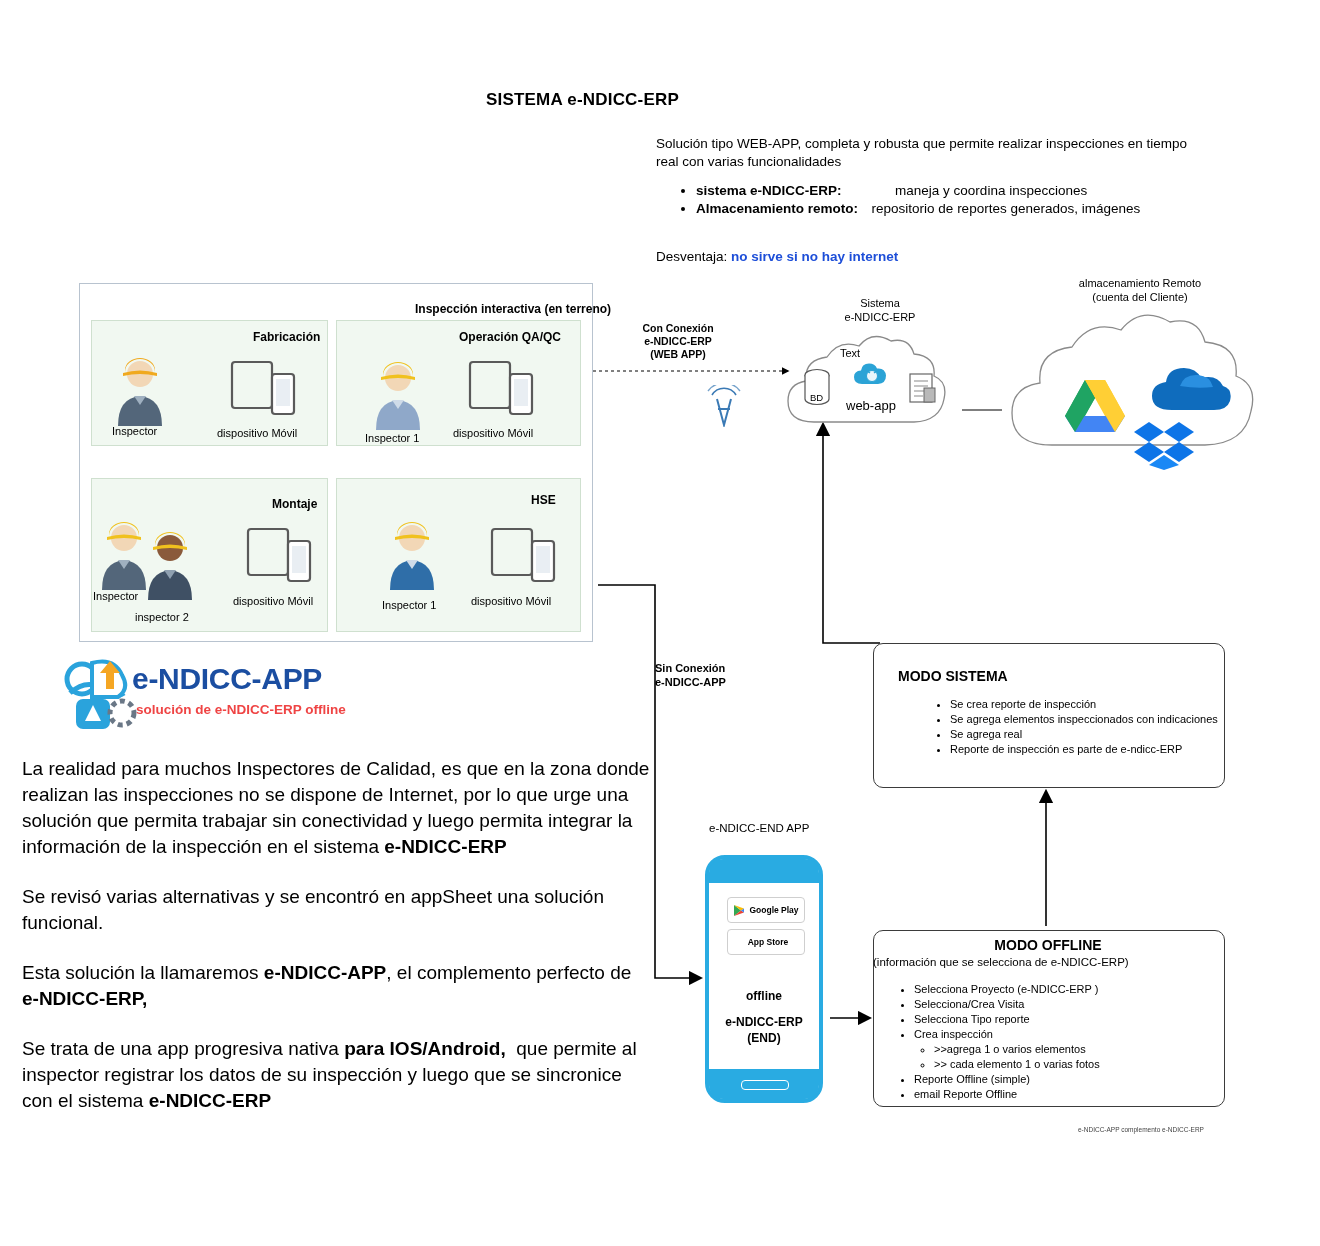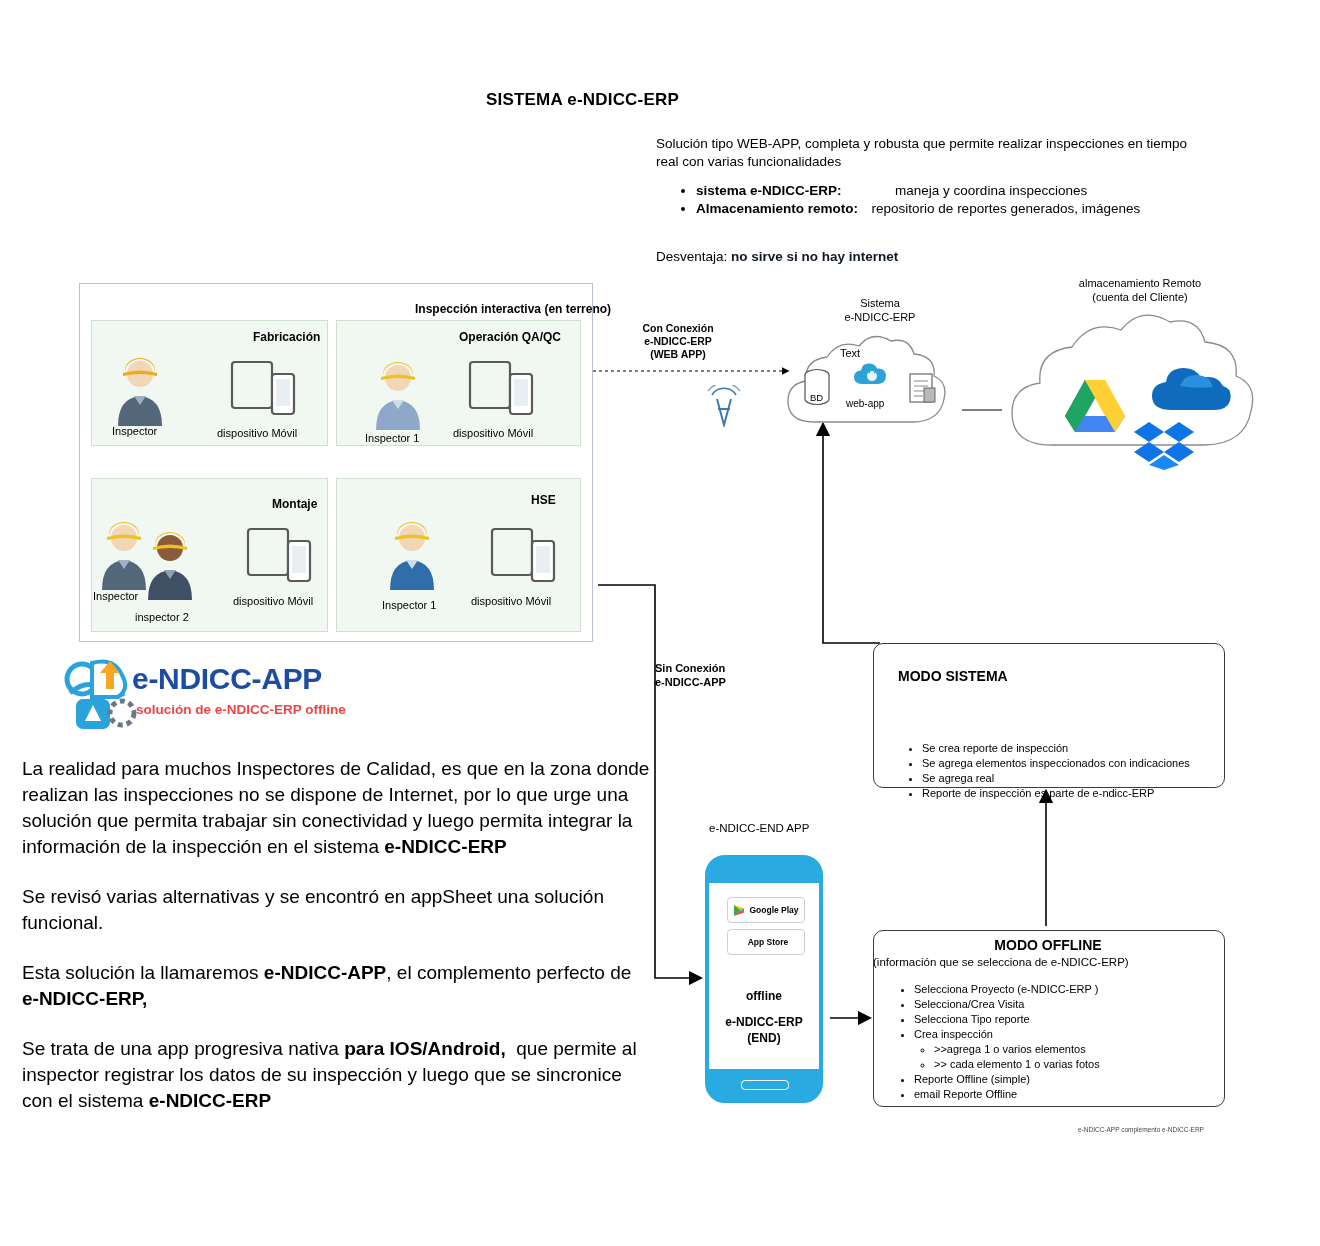--- a/index.html
+++ b/index.html
@@ -11,49 +11,49 @@
   .abs{position:absolute;}
   
   #title{left:486px;top:90px;font-size:17px;font-weight:bold;letter-spacing:.2px;}
   
   #intro{left:656px;top:135px;width:540px;font-size:13.5px;line-height:18px;}
   #bullets{left:678px;top:182px;width:520px;font-size:13.5px;line-height:18px;}
   #bullets ul{margin:0;padding-left:18px;}
   #bullets li{margin:0;padding:0;}
   .bkey{font-weight:bold;}
   #disadv{left:656px;top:249px;font-size:13.5px;}
-  .red{color:#0f172a;font-weight:bold;}
+  .red{color:#1d4ed8;font-weight:bold;}
   
   #insp-panel{left:79px;top:283px;width:512px;height:357px;border:1px solid #b8c3cf;background:#fff;}
   #insp-title{left:395px;top:302px;font-size:12px;font-weight:bold;padding-left:20px;}
   .quad{position:absolute;border:1px solid #cfe0cf;background:#f1f8f1;}
   .q-label{position:absolute;font-size:12px;font-weight:bold;}
   .cell-cap{position:absolute;font-size:11px;}
   
   .person{position:absolute;width:56px;height:72px;}
   
   .dev{position:absolute;width:64px;height:52px;}
   
   #conn-label{left:632px;top:322px;font-size:10.5px;font-weight:bold;text-align:center;line-height:13px;width:92px;}
   #sistema-label{left:820px;top:296px;font-size:11px;text-align:center;width:120px;line-height:14px;}
   #remoto-label{left:1040px;top:276px;font-size:11px;text-align:center;width:200px;line-height:14px;}
   #text-label{left:840px;top:347px;font-size:11px;}
-  #webapp-label{left:846px;top:398px;font-size:10px;}
+  #webapp-label{left:846px;top:398px;font-size:13px;}
   #bd-label{left:810px;top:392px;font-size:9.5px;}
   #logo-text{left:132px;top:662px;font-size:30px;font-weight:bold;color:#1b4ea1;letter-spacing:-.3px;}
   #logo-sub{left:136px;top:702px;font-size:13.5px;font-weight:bold;color:#ef4444;}
   
   #para{left:22px;top:756px;width:630px;font-size:19px;line-height:26px;}
   #para p{margin:0 0 24px 0;}
   
   #sinconn{left:655px;top:661px;font-size:11px;font-weight:bold;line-height:14px;}
   
   #online-box{left:873px;top:643px;width:350px;height:143px;border:1.4px solid #3b3b3b;border-radius:10px;background:#fff;}
   #online-title{left:898px;top:668px;font-size:14px;font-weight:bold;}
-  #online-list{left:906px;top:697px;width:320px;font-size:11px;line-height:15px;margin-top:44px;}
+  #online-list{left:934px;top:697px;width:320px;font-size:11px;line-height:15px;}
   #online-list ul{margin:0;padding-left:16px;}
   
   #offline-box{left:873px;top:930px;width:350px;height:175px;border:1.4px solid #3b3b3b;border-radius:10px;background:#fff;}
   #offline-title{left:873px;top:937px;width:350px;text-align:center;font-size:14px;font-weight:bold;}
   #offline-sub{left:873px;top:956px;width:350px;font-size:11.5px;}
   #offline-list{left:898px;top:982px;width:320px;font-size:11px;line-height:15px;}
   #offline-list ul{margin:0;padding-left:16px;}
   #offline-list ul ul{padding-left:20px;list-style:circle;}
   
   #phone-label{left:709px;top:822px;font-size:11.5px;}

